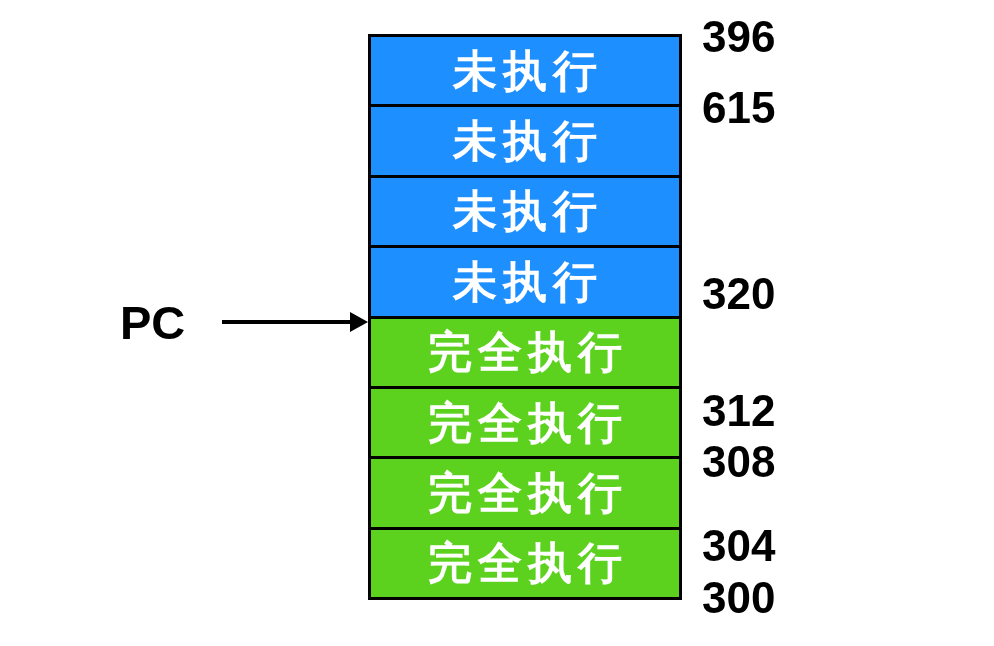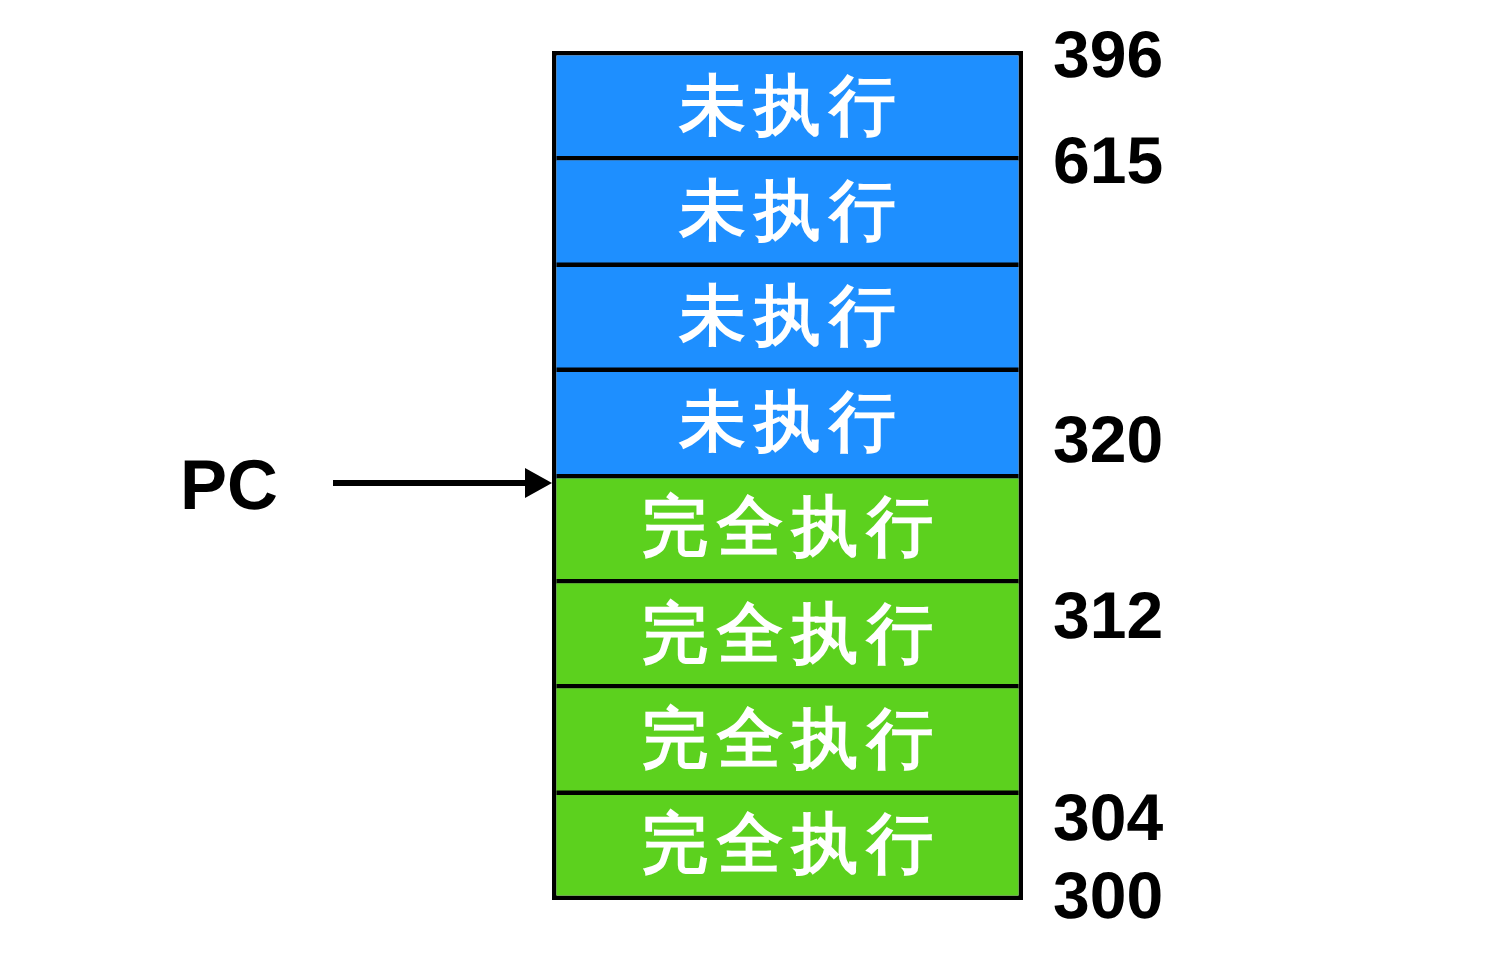--- a/index.html
+++ b/index.html
@@ -125,17 +125,18 @@
       <div class="cell" style="background: rgb(92, 209, 30);">
         <span class="cell-label">完全执行</span>
       </div>
     </div>
 
   <div class="address-column" id="address-column">
       <span class="addr" style="top: 3px;">396</span>
       <span class="addr" style="top: 73.75px;">615</span>
       <span class="addr" style="top: 215.25px; margin-top: 45px;">320</span>
       <span class="addr" style="top: 356.75px; margin-top: 20px;">312</span>
+      <span class="addr" style="top: 427.5px;">308</span>
       <span class="addr" style="top: 512px;">304</span>
       <span class="addr" style="top: 564px;">300</span>
     </div>
 
 </div>
 
 </body></html>

